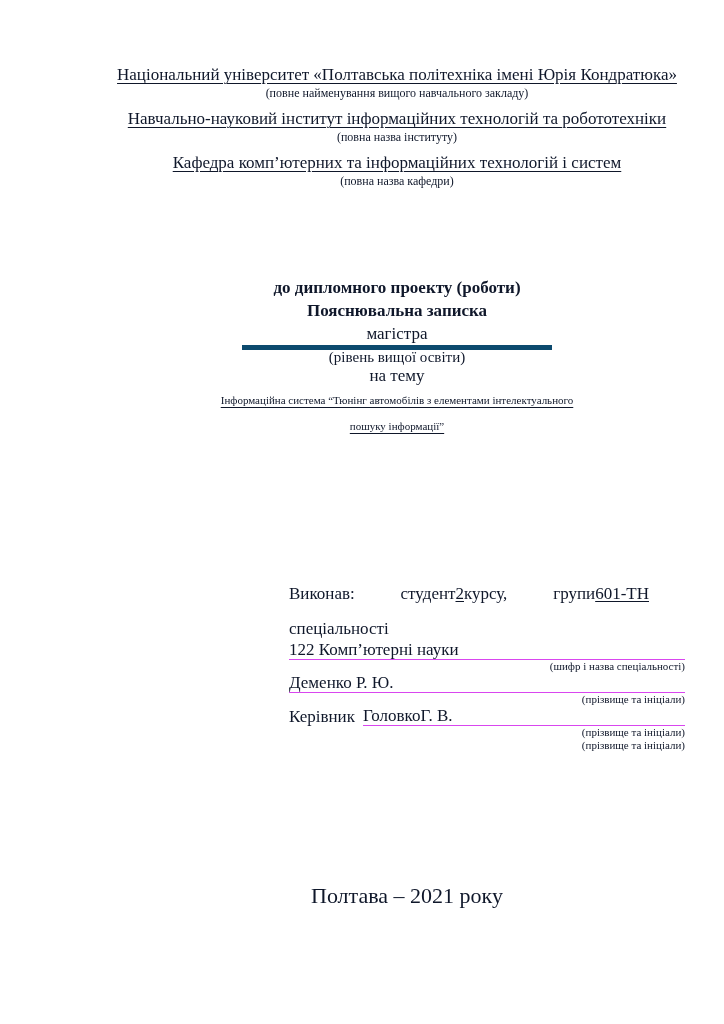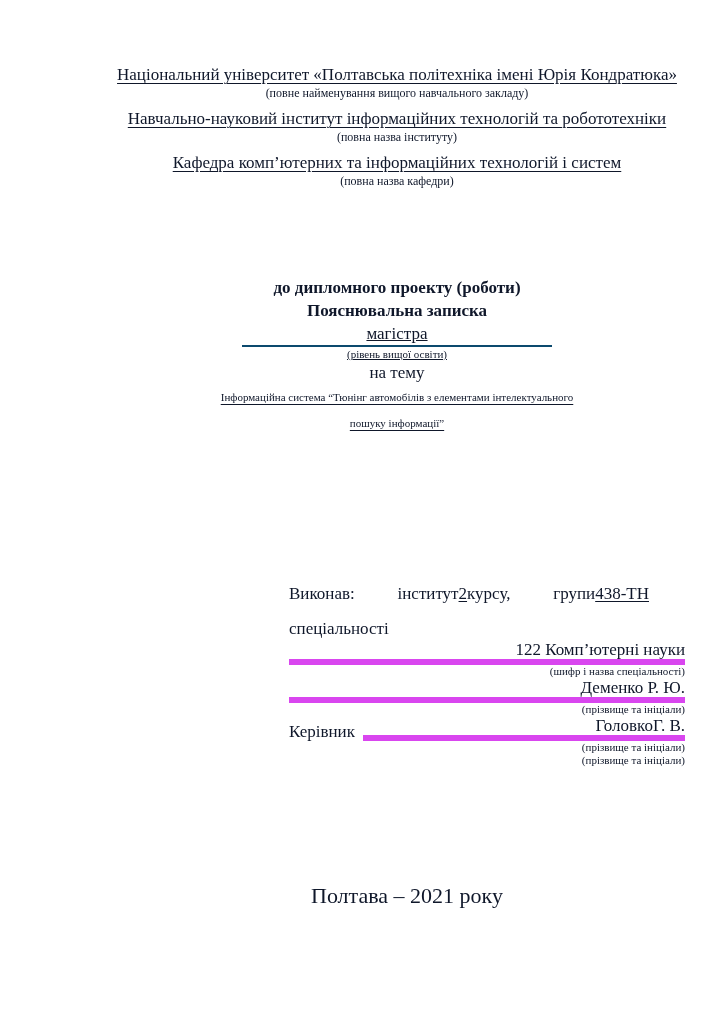--- a/index.html
+++ b/index.html
@@ -49,29 +49,27 @@
     text-align: center;
   }
   .t-bold {
     font-weight: bold;
     font-size: 17px;
     line-height: 23px;
   }
   .degree-line {
     display: inline-block;
     width: 310px;
-    border-bottom: 2px solid #0c4a6e;
-    font-size: 17px;
-    line-height: 23px;
-    text-decoration: underline;
+    border-bottom: 5px solid #0c4a6e;
+    font-size: 17px;
+    line-height: 23px;
   }
   .small-cap {
-    font-size: 11px;
+    font-size: 15px;
     line-height: 14px;
-    text-decoration: underline;
   }
   .t-norm {
     font-size: 17px;
     line-height: 23px;
   }
   .topic-line {
     font-size: 11px;
     line-height: 26px;
     text-decoration: underline;
     text-underline-offset: 3px;
@@ -99,23 +97,23 @@
     text-decoration: underline;
     text-underline-offset: 2px;
     text-decoration-thickness: 1px;
   }
   .exec-row2 {
     line-height: 23px;
     margin-top: 12px;
   }
   .fline {
     display: block;
-    border-bottom: 6px solid #d946ef;
+    border-bottom: 1px solid #d946ef;
     line-height: 19px;
-    text-align: right;
+    text-align: left;
     white-space: nowrap;
   }
   .fcap {
     font-size: 11px;
     line-height: 13px;
     text-align: right;
   }
   .frow {
     display: flex;
     align-items: flex-end;
@@ -162,22 +160,22 @@
     </div>
     <div class="small-cap">(рівень вищої освіти)</div>
     <div class="t-norm">на тему</div>
     <div class="topic-line">Інформаційна система “Тюнінг автомобілів з елементами інтелектуального</div>
     <div class="topic-line">пошуку інформації”</div>
   </section>
 
   <section class="exec-block">
     <div class="exec-row1">
       <span>Виконав:</span>
-      <span><span>інститут</span><span class="u">2</span><span>курсу,</span></span>
-      <span><span>групи</span><span class="u">438-ТН</span></span>
+      <span><span>студент</span><span class="u">2</span><span>курсу,</span></span>
+      <span><span>групи</span><span class="u">601-ТН</span></span>
     </div>
     <div class="exec-row2">спеціальності</div>
 
     <div class="fline">
       <span>122 Комп’ютерні науки</span>
     </div>
     <div class="fcap">(шифр і назва спеціальності)</div>
 
     <div class="fline">
       <span>Деменко Р. Ю.</span>

